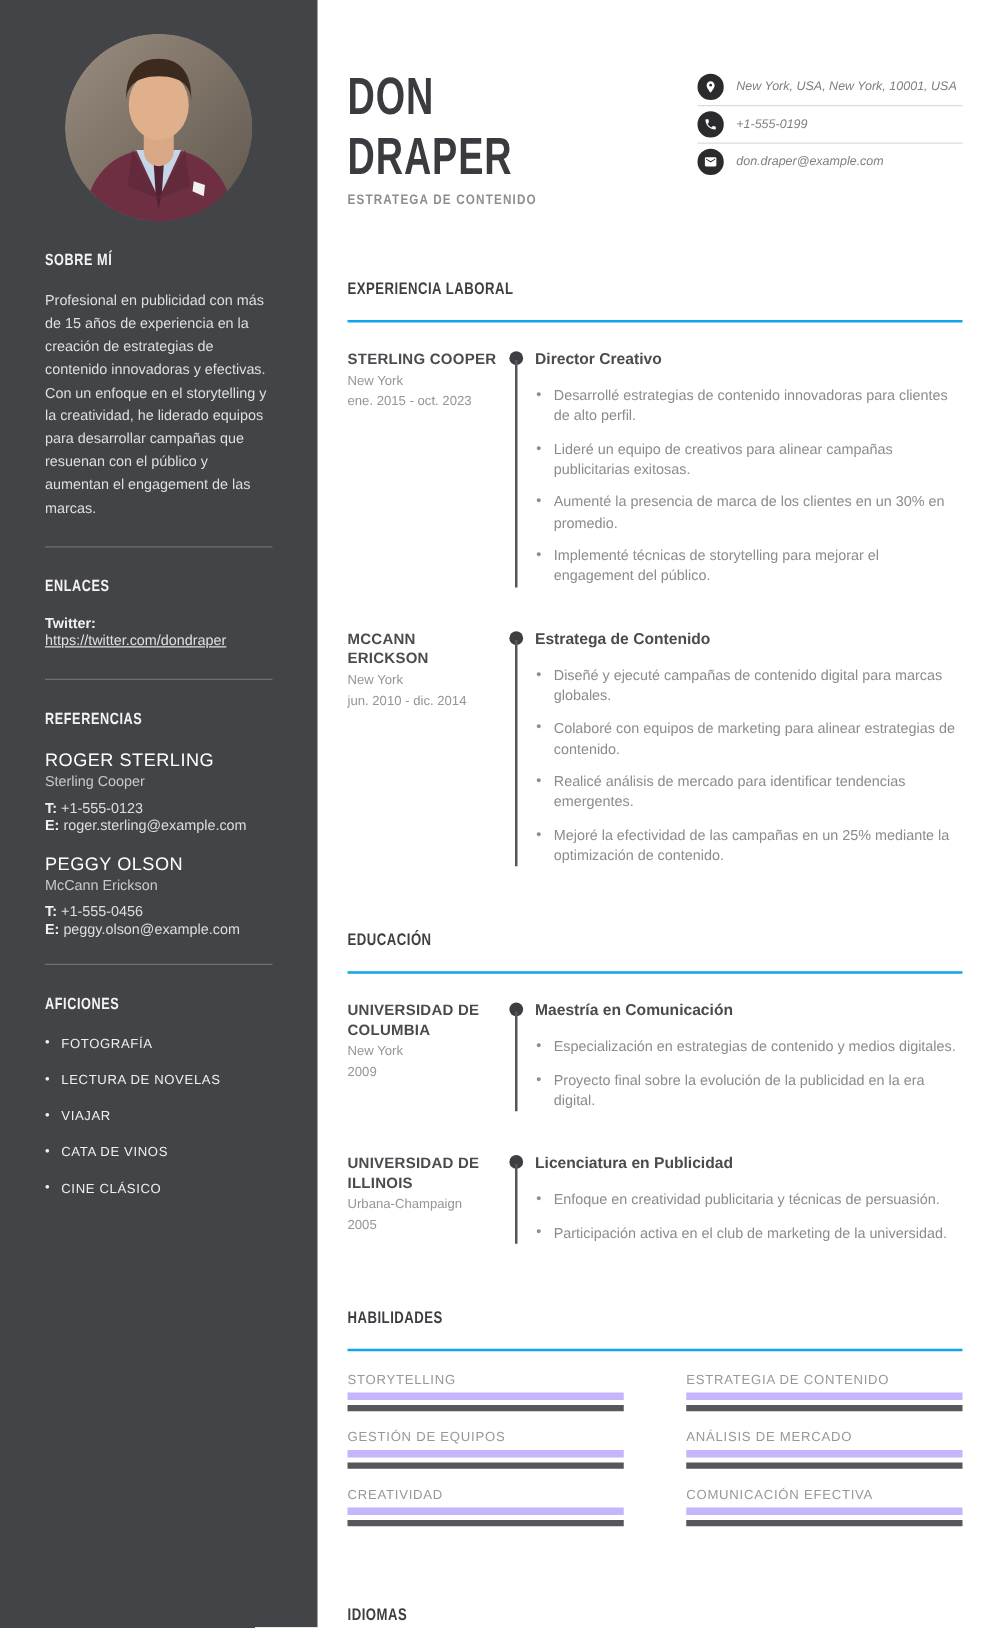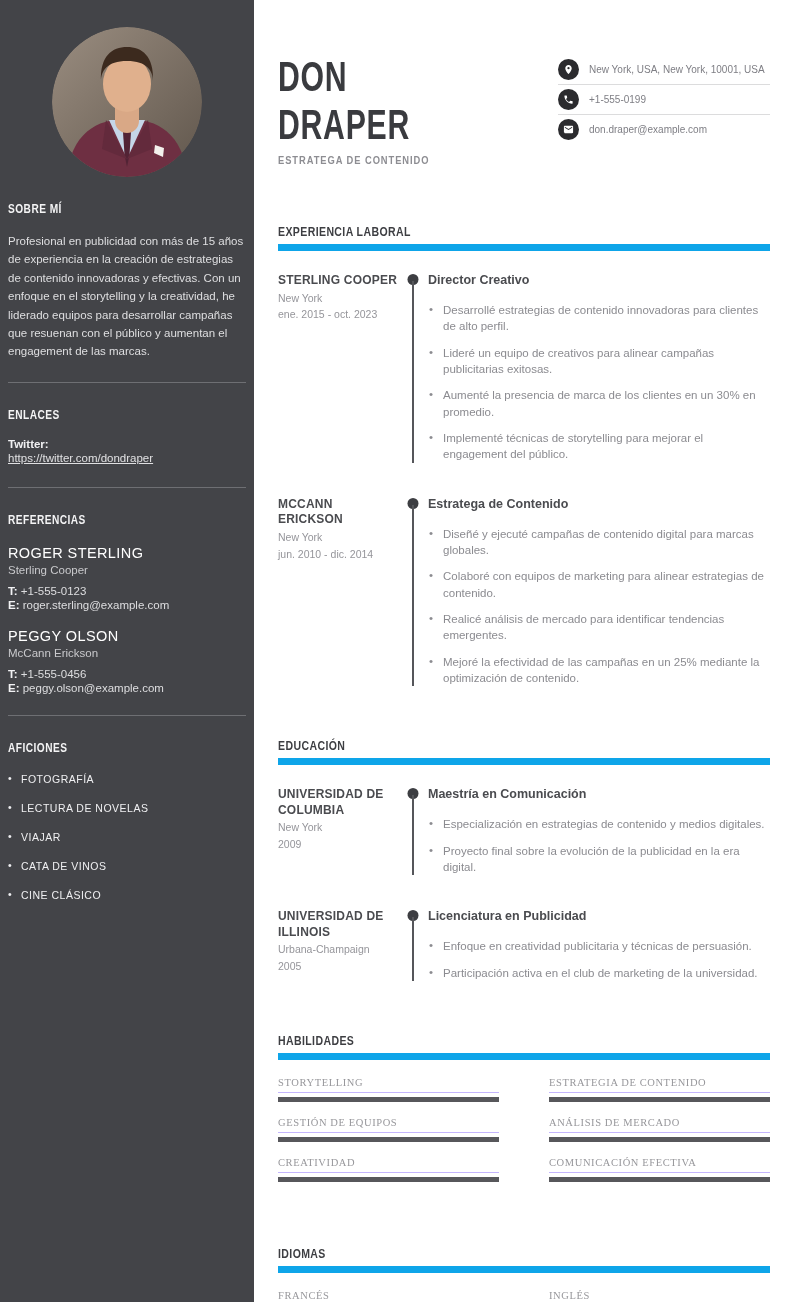--- a/index.html
+++ b/index.html
@@ -4,21 +4,21 @@
 <style>
   * { margin: 0; padding: 0; box-sizing: border-box; }
   html, body { background: #fff; }
   body { font-family: "Liberation Sans", sans-serif; }
   .page { width: 794px; height: 1302px; display: flex; background: #fff; overflow: hidden; }
 
   
   .cond { display: inline-block; transform: scaleX(0.78); transform-origin: left center; white-space: nowrap; font-weight: bold; }
 
   
-  .sidebar { width: 254px; flex-shrink: 0; background: #434448; color: #e3e3e4; padding: 27px 8px 40px; }
+  .sidebar { width: 254px; flex-shrink: 0; background: #434448; color: #e3e3e4; padding: 27px 36px 40px; }
   .photo { width: 150px; height: 150px; margin: 0 auto; border-radius: 50%; overflow: hidden; display: block; }
   .photo svg { display: block; }
   .side-title { margin-top: 22px; }
   .side-title .cond { font-size: 13px; color: #f4f4f5; letter-spacing: .6px; }
   .side-text { margin-top: 15px; font-size: 11.5px; line-height: 1.6; color: #dfdfe1; }
   .side-sep { border: 0; border-top: 1px solid #6e6f73; margin-top: 21px; }
   .link-label { margin-top: 15px; font-size: 11.5px; font-weight: bold; color: #f0f0f2; }
   .link-url { display: block; font-size: 11.5px; line-height: 1.45; color: #e0e0e2; text-decoration: underline; word-break: break-all; cursor: pointer; }
   .ref-name { margin-top: 17px; font-size: 14.5px; letter-spacing: .4px; color: #ffffff; }
   .ref-company { margin-top: 3px; font-size: 11.5px; color: #c9c9cc; }
@@ -34,45 +34,45 @@
   .header { display: flex; justify-content: space-between; align-items: flex-start; }
   .name-line { font-size: 42px; line-height: 48px; color: #3a3b3f; letter-spacing: 1px; }
   .name-line .cond { transform: scaleX(.72); }
   .job-title { margin-top: 5px; font-size: 11px; color: #8d8d92; }
   .job-title .cond { letter-spacing: 1.1px; transform: scaleX(.85); }
   .contacts { width: 212px; margin-top: 2px; }
   .contact-row { display: flex; align-items: center; gap: 10px; padding: 4px 0; }
   .contact-row:not(:last-child) { border-bottom: 1px solid #dcdcdd; }
   .cicon { width: 21px; height: 21px; border-radius: 50%; background: #2b2b2e; display: flex; align-items: center; justify-content: center; flex-shrink: 0; }
   .cicon svg { width: 11px; height: 11px; fill: #ffffff; }
-  .contact-text { font-size: 10px; color: #7e7e84; }
+  .contact-text { font-size: 10px; color: #7e7e84; font-style: italic; }
 
   .section { margin-top: 50px; }
   .section.first { margin-top: 56px; }
   .section.last { margin-top: 62px; }
-  .sec-title { border-bottom: 7px solid #0ea5e9; padding-bottom: 4px; }
+  .sec-title { border-bottom: 2px solid #0ea5e9; padding-bottom: 16px; }
   .sec-title .cond { font-size: 13.5px; color: #3d3e42; letter-spacing: .5px; }
 
   .entry { display: grid; grid-template-columns: 120px 30px 1fr; }
   .entry.gap-below { padding-bottom: 34px; }
   .entry.top-space { margin-top: 22px; }
   .company { font-size: 12px; font-weight: bold; color: #4a4b4f; line-height: 1.3; letter-spacing: .2px; }
   .muted { margin-top: 2px; font-size: 10.5px; color: #95959a; line-height: 1.4; }
   .dates { white-space: nowrap; }
   .e-time { position: relative; }
   .dot { position: absolute; left: 50%; top: 1px; width: 11px; height: 11px; border-radius: 50%; background: #3d3e42; transform: translateX(-50%); }
   .tline { position: absolute; left: 50%; top: 8px; bottom: 0; width: 2px; background: #55565a; transform: translateX(-50%); }
   .role { font-size: 12.5px; font-weight: bold; color: #4a4b4f; line-height: 1.2; }
   .bullets { list-style: none; margin-top: 14px; }
   .bullets li { position: relative; padding-left: 15px; margin-bottom: 10px; font-size: 11.5px; line-height: 1.42; color: #8b8b90; }
   .bullets li:last-child { margin-bottom: 0; }
   .bullets li::before { content: "•"; position: absolute; left: 1px; top: -1px; color: #8b8b90; }
 
   .skill-grid { display: grid; grid-template-columns: 1fr 1fr; column-gap: 50px; row-gap: 15px; margin-top: 17px; }
-  .skill-label { font-size: 10.5px; color: #97979b; letter-spacing: .6px; padding-bottom: 4px; border-bottom: 1px solid #c4b5fd; font-family: Liberation Serif, serif; }
+  .skill-label { font-size: 10.5px; color: #97979b; letter-spacing: .6px; padding-bottom: 4px; border-bottom: 6px solid #c4b5fd; }
   .bar { margin-top: 4px; height: 5px; background: #e3e3e4; }
   .bar-fill { height: 100%; background: #57575b; }
 </style>
 </head>
 <body>
 
 <div class="page">
 
   <aside class="sidebar">
 

